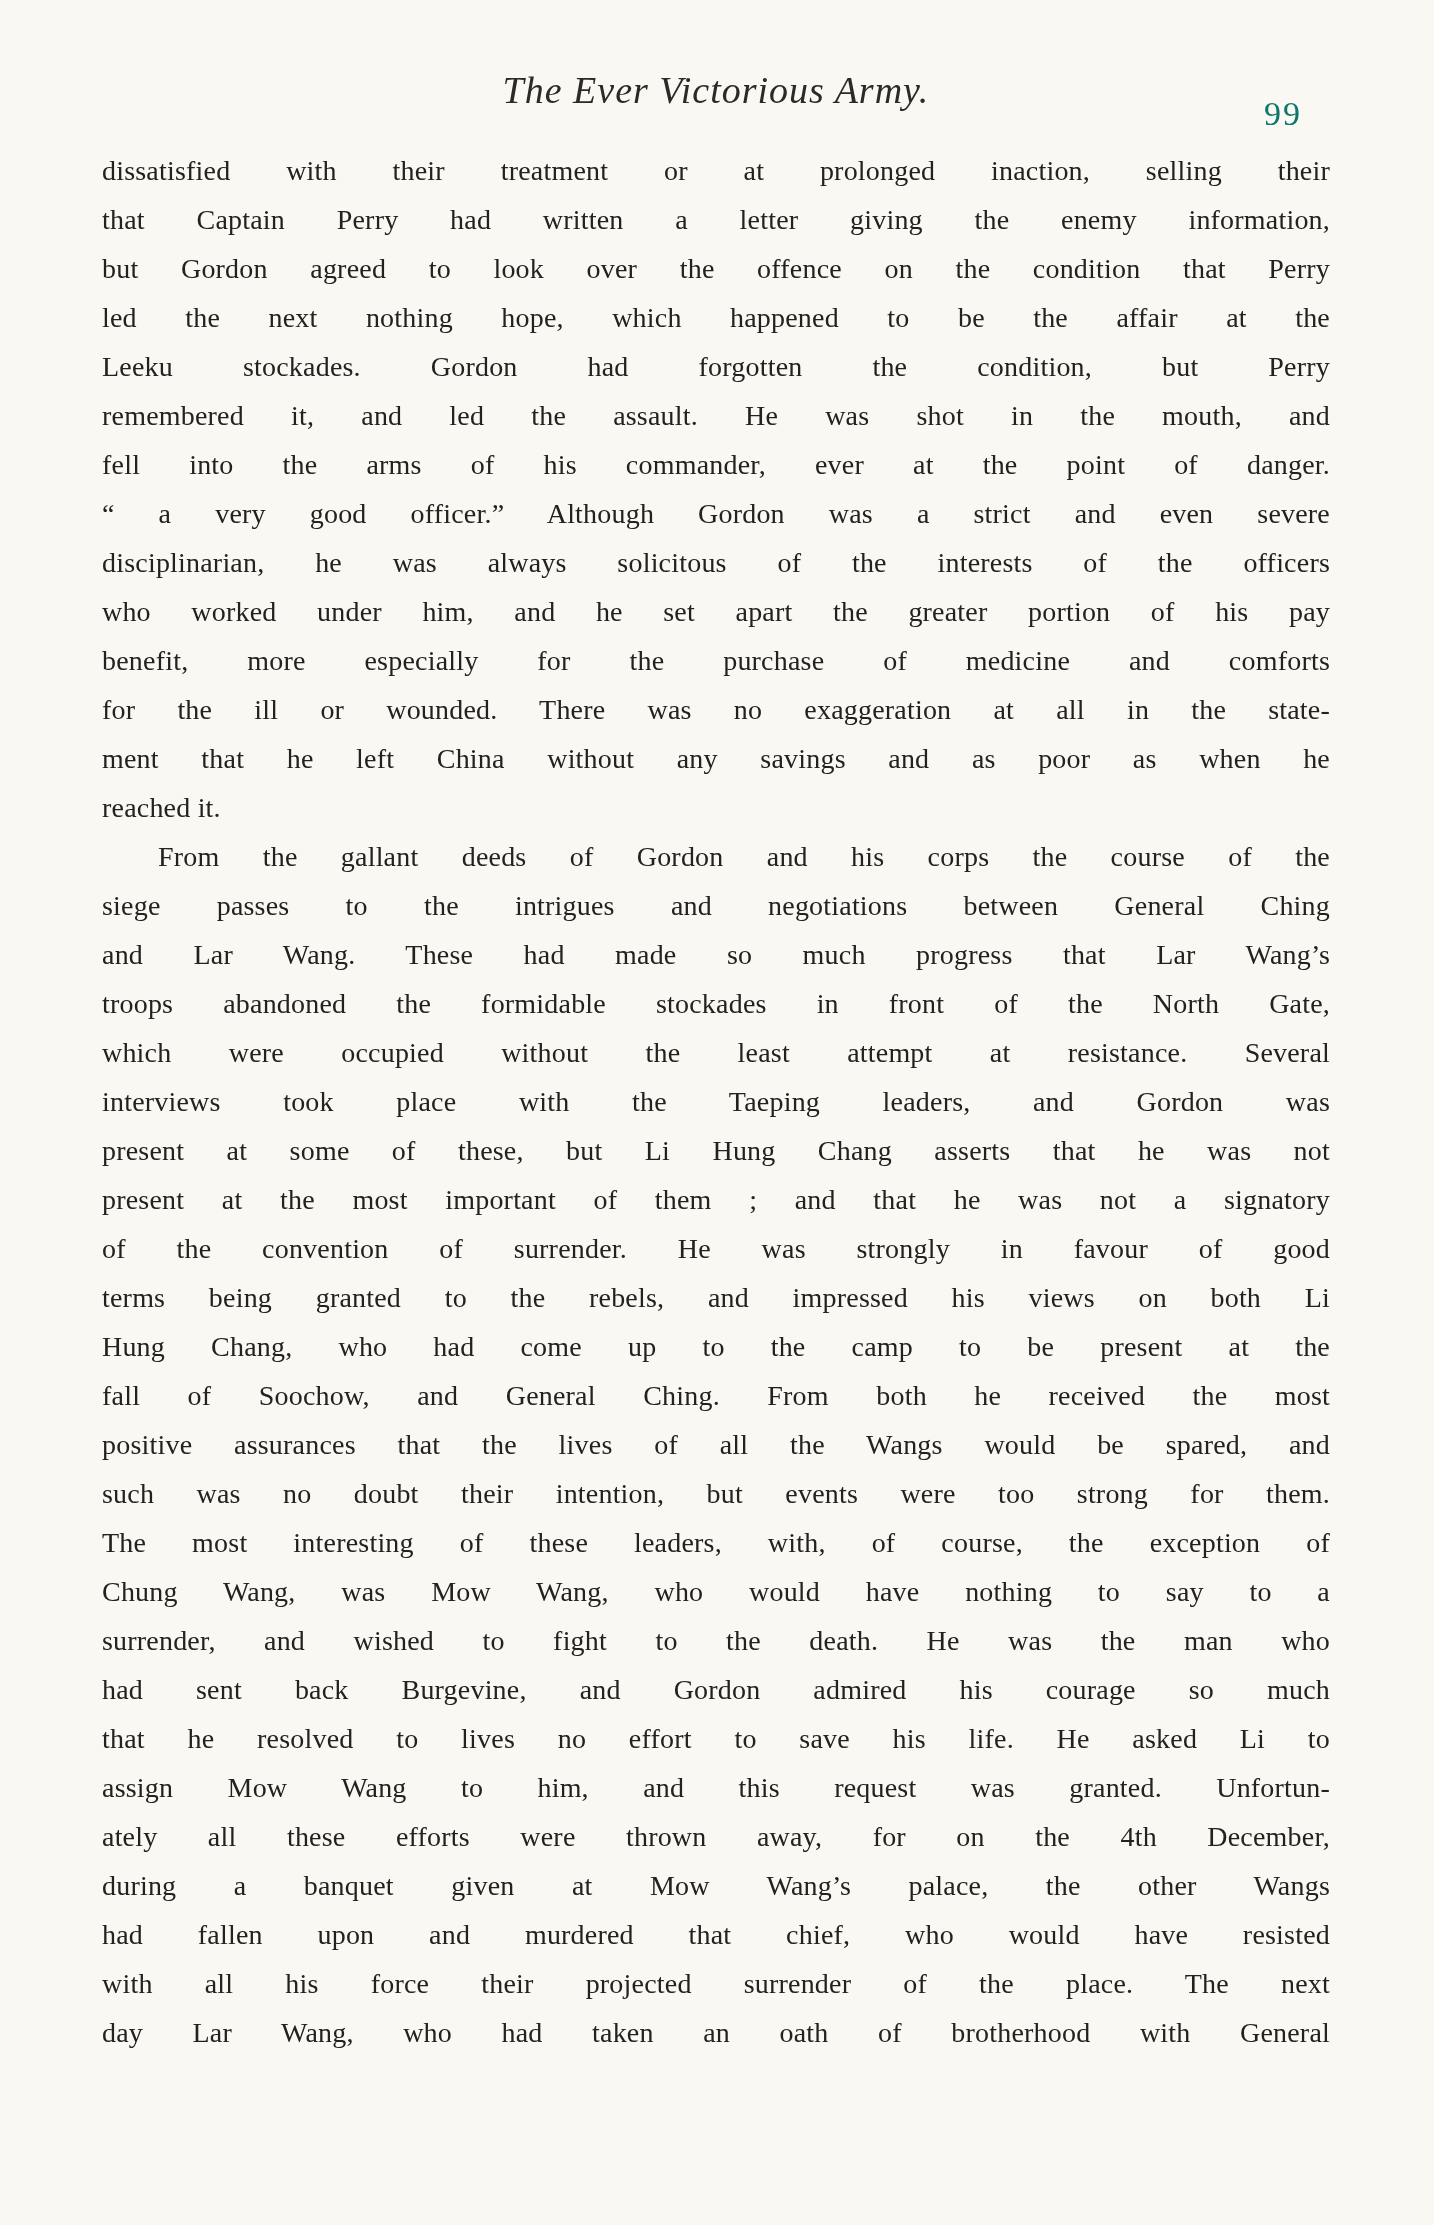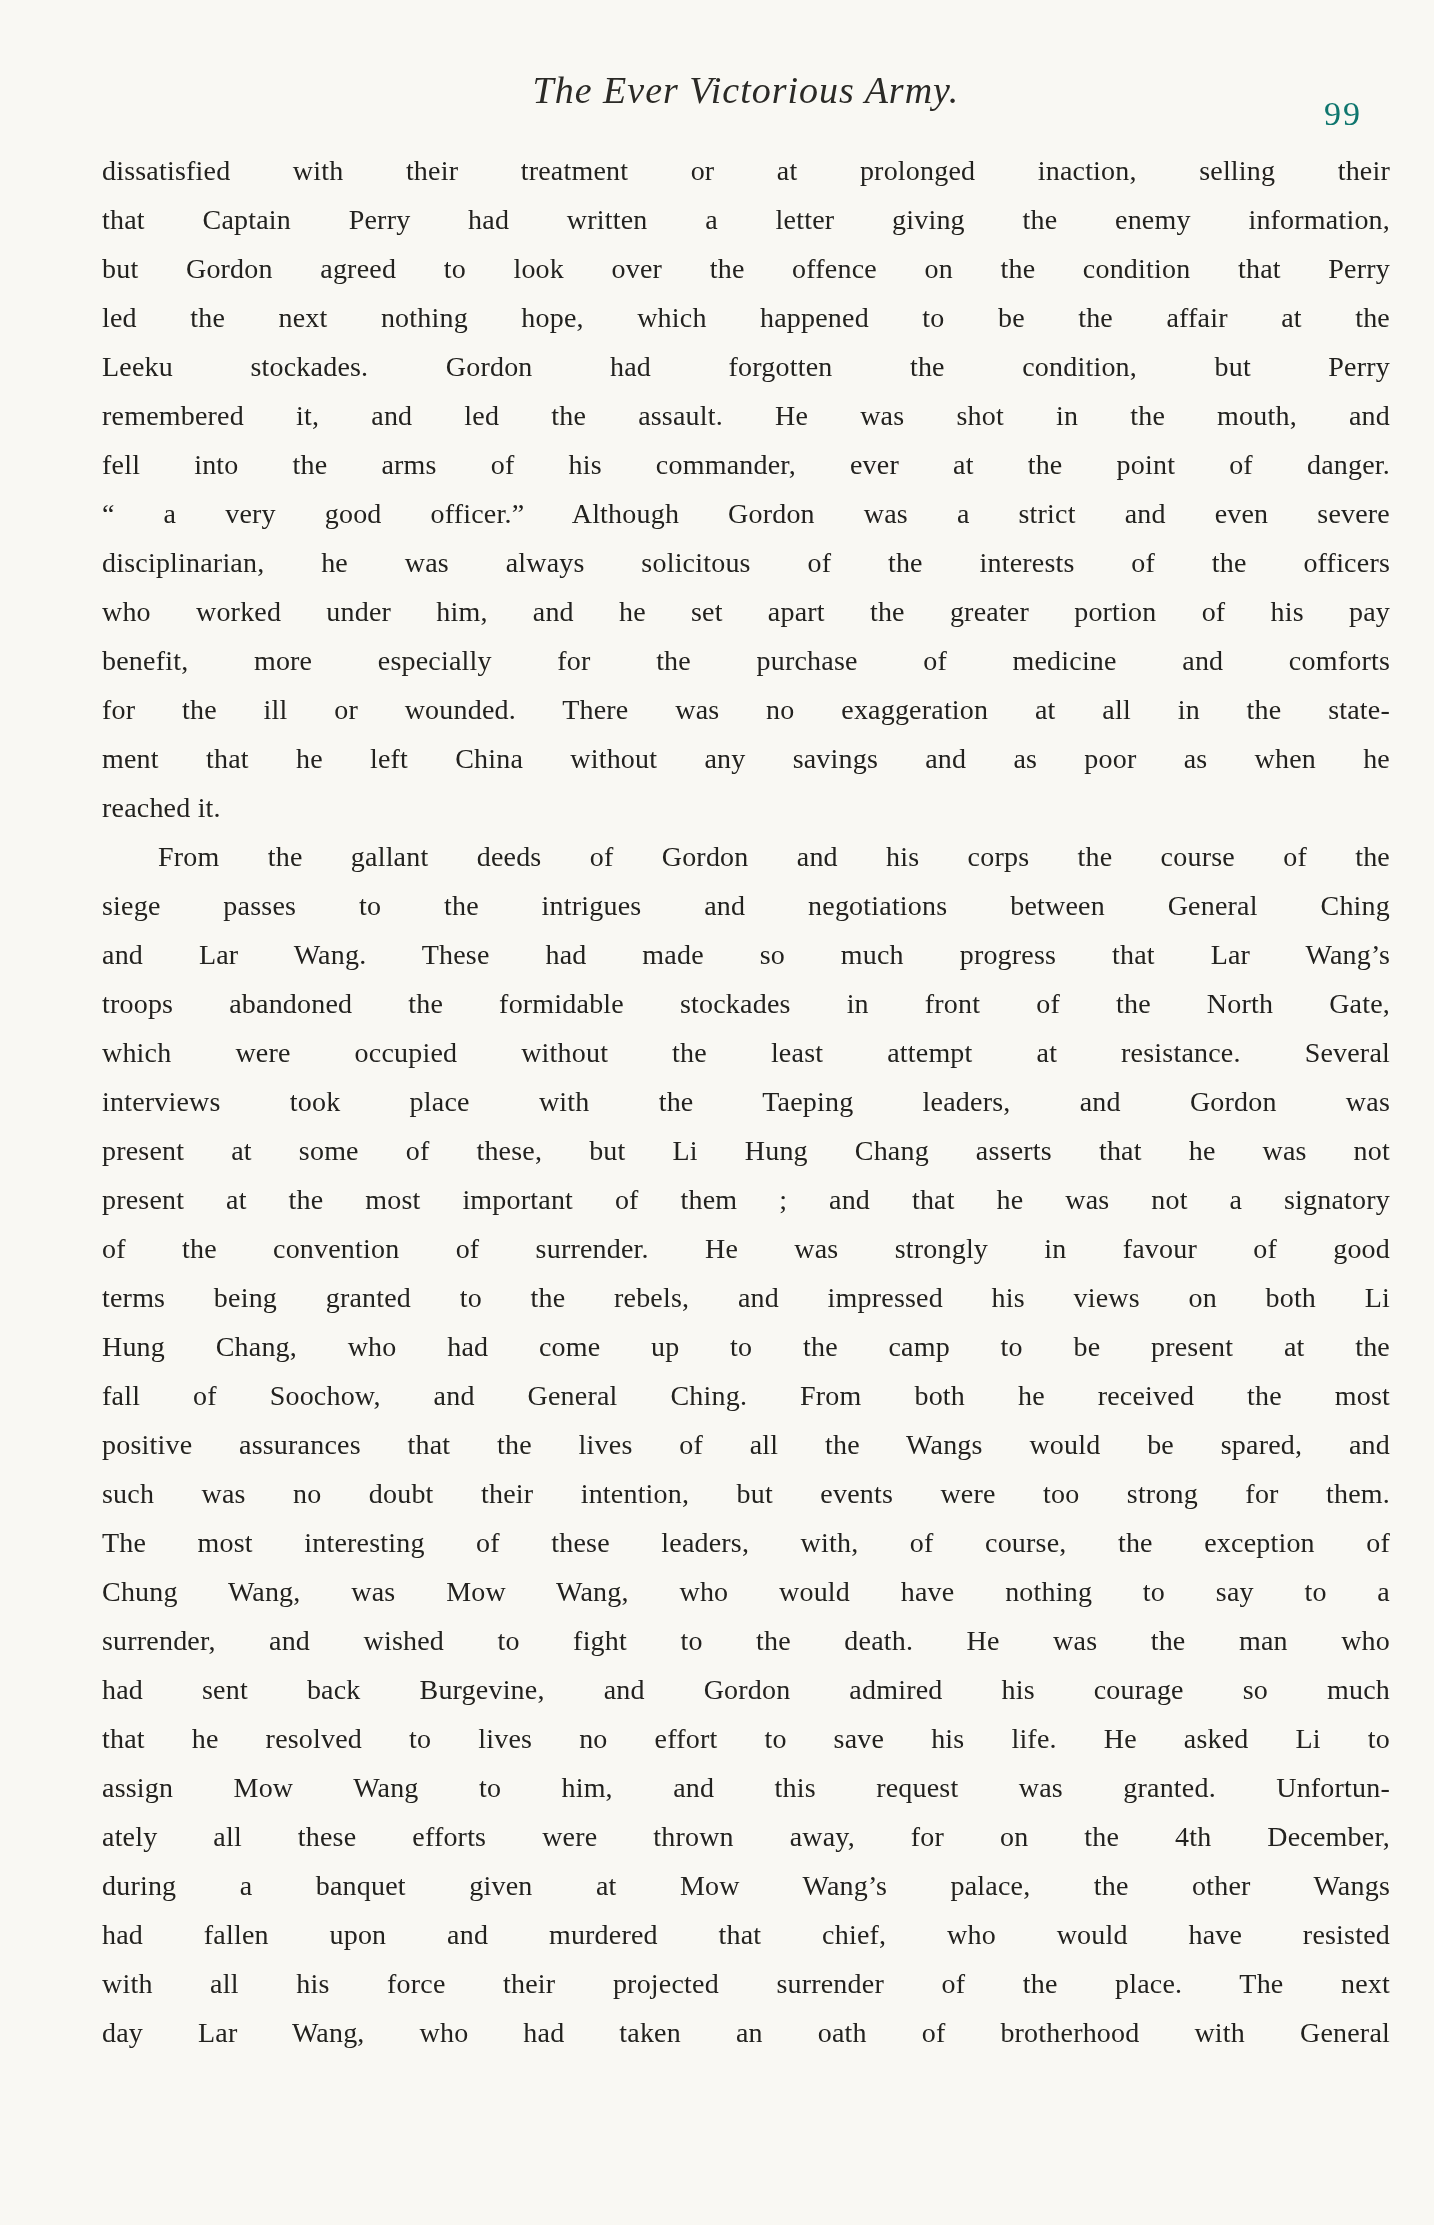--- a/index.html
+++ b/index.html
@@ -8,21 +8,21 @@
     background: #f7f6f1;
   }
 
   .page {
     position: relative;
     width: 1434px;
     height: 2225px;
     background: #f9f8f3;
     color: #23221f;
     font-family: "Liberation Serif", "DejaVu Serif", serif;
-    padding: 68px 44px 0 102px;
+    padding: 68px 104px 0 102px;
     overflow: hidden;
   }
 
   
   .header {
     position: relative;
     height: 52px;
     margin-bottom: 26px;
   }
 

